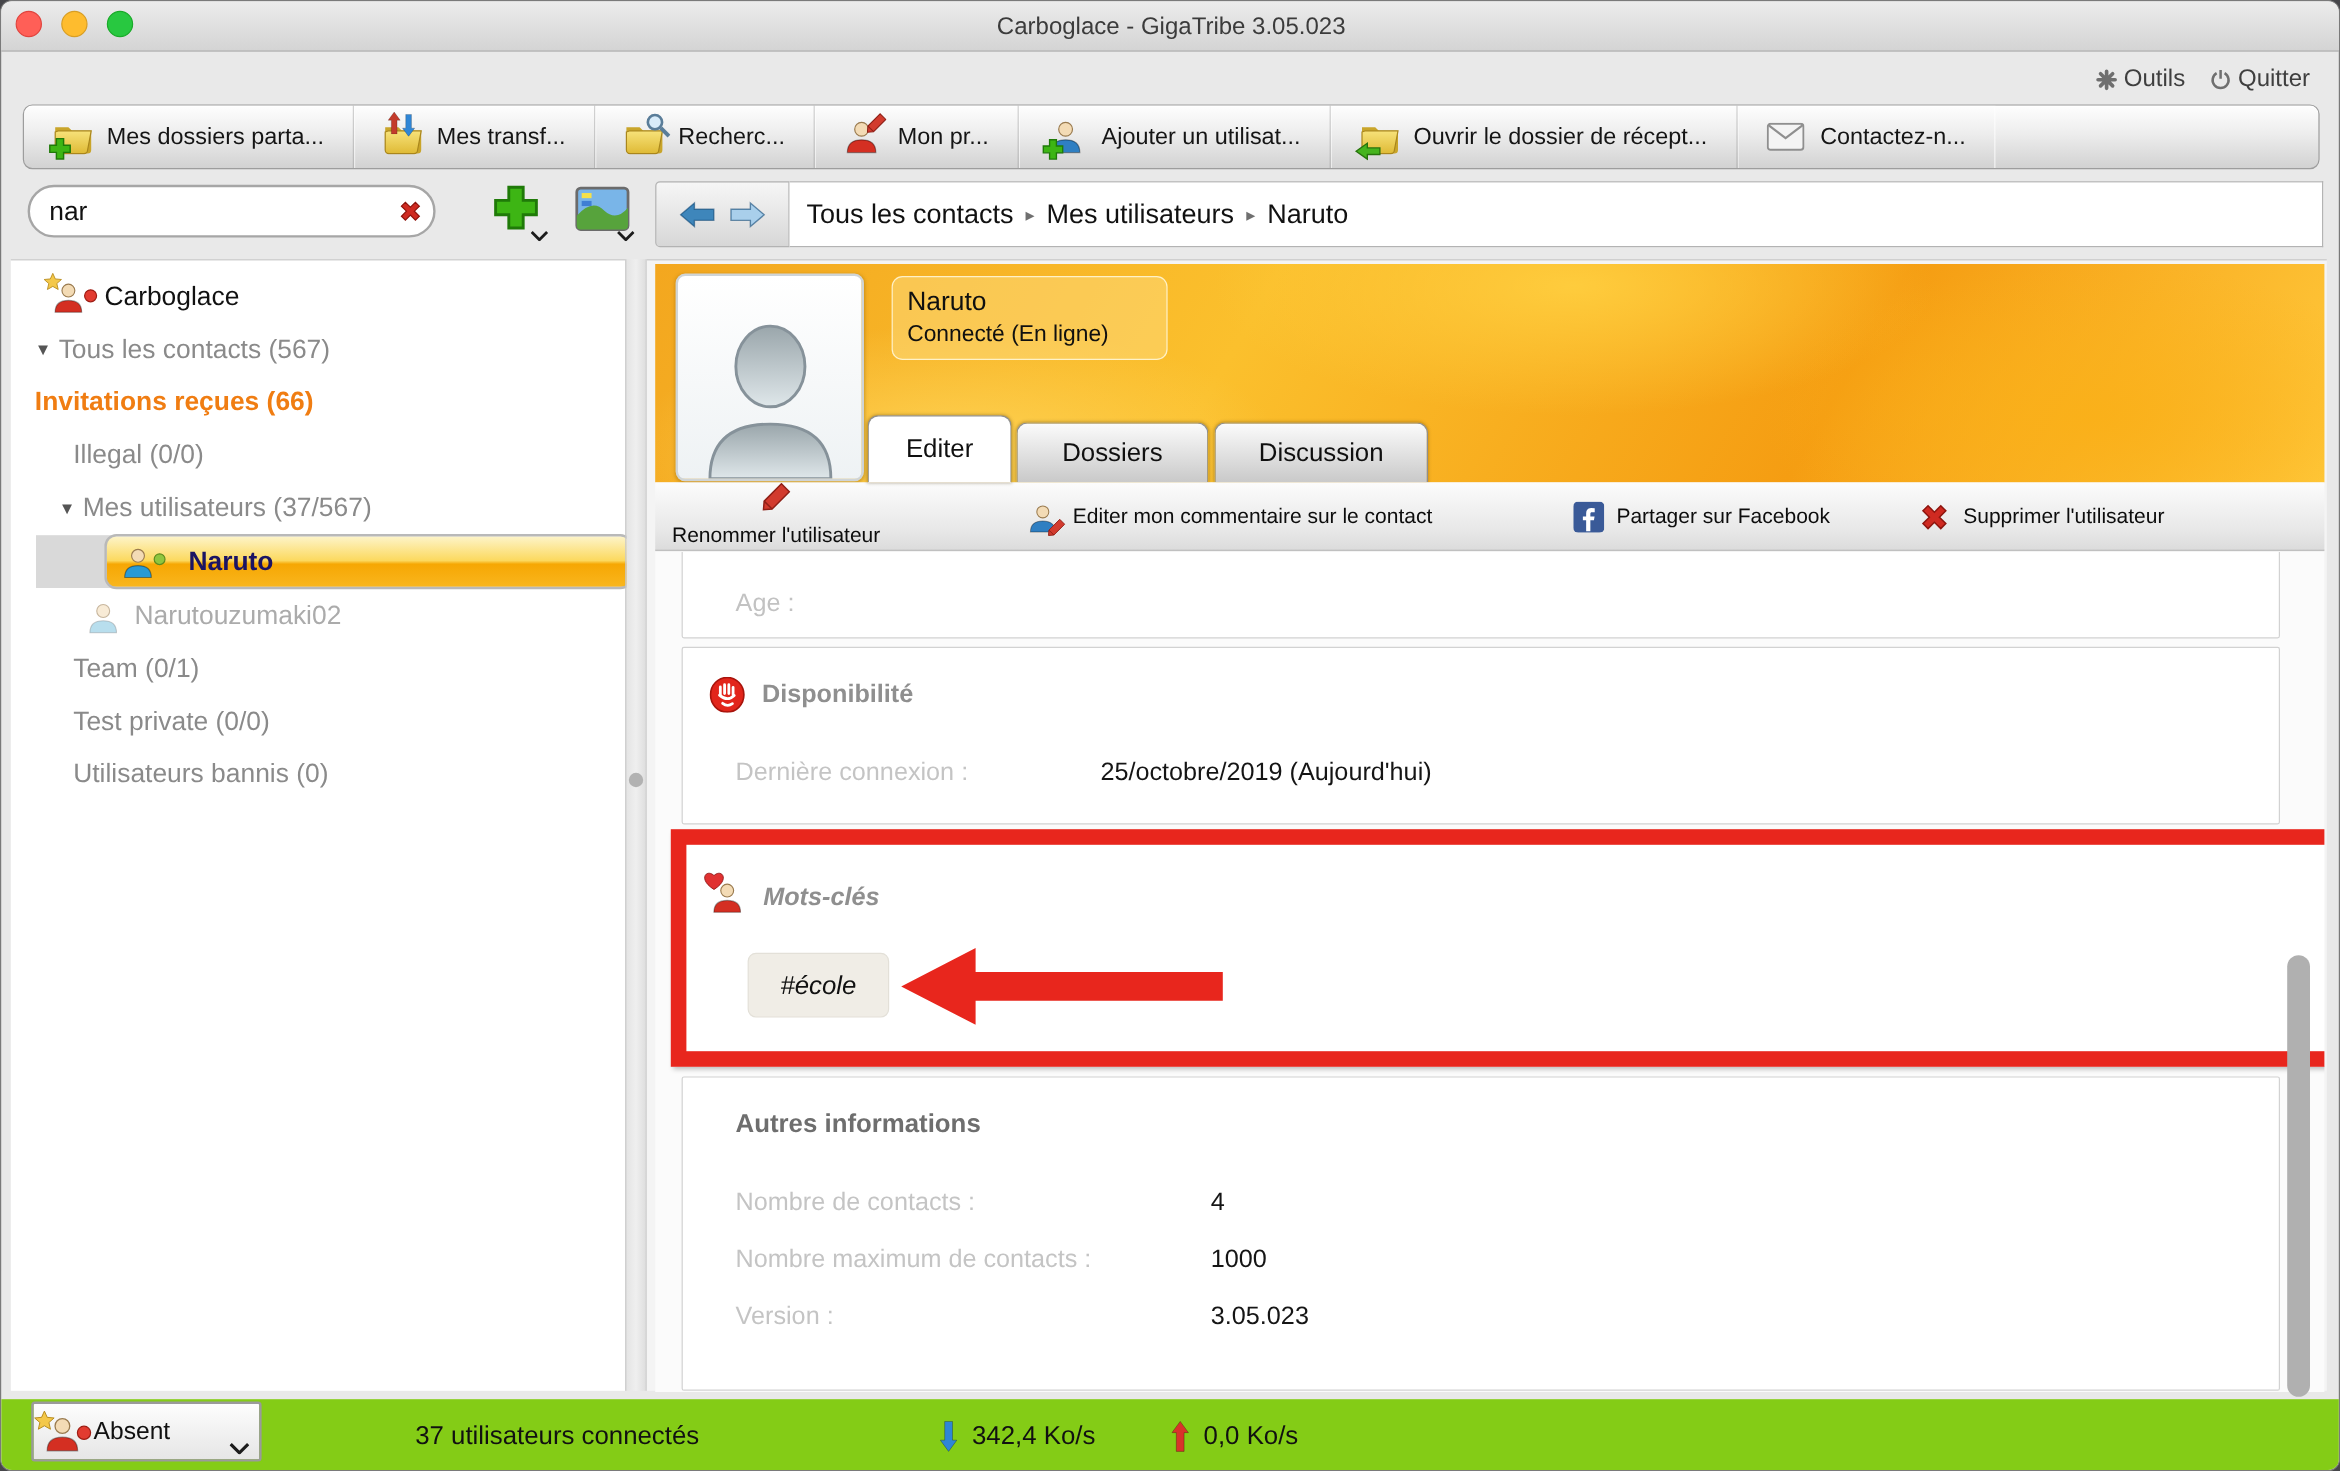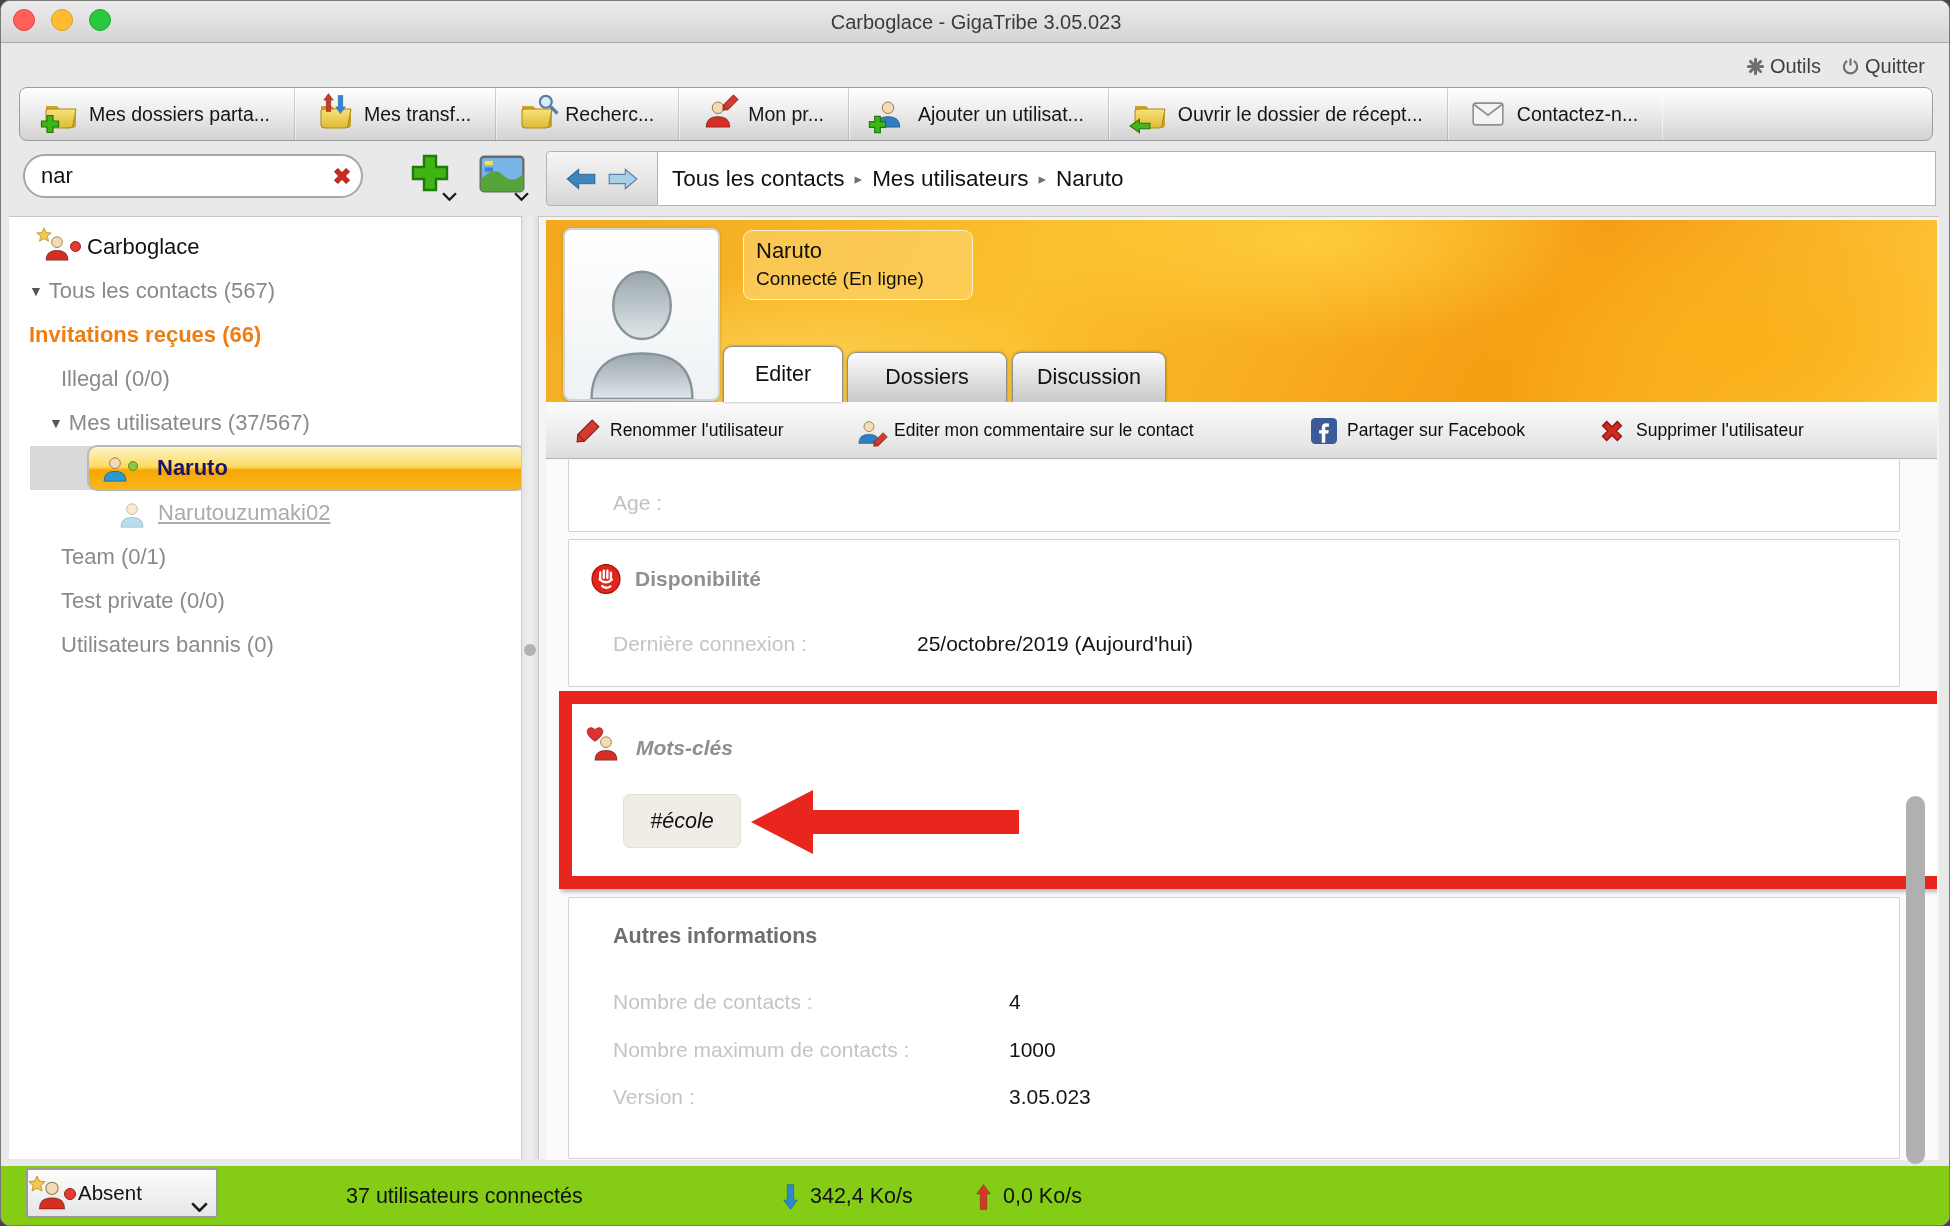--- a/index.html
+++ b/index.html
@@ -54,21 +54,21 @@
   #row-tous{padding-left:20px;}
   #row-invitations{padding-left:20px;color:#f07d12;font-weight:bold;}
   #row-illegal{padding-left:52px;}
   #row-mes{padding-left:40px;}
   #row-naruto{height:46px;}
   #naruto-gutter{position:absolute;left:21px;top:1px;width:64px;height:44px;background:#d9d9d9;}
   #naruto-sel{position:absolute;left:78px;top:0;width:440px;height:46px;border:2px solid #b9b9b9;border-radius:10px;background:linear-gradient(#fdf3c6,#fbd She 0%);}
   #naruto-sel{background:linear-gradient(#fdf4c9 0%,#fcd95e 48%,#f6a703 55%,#f9b61e 100%);}
   #row-naruto .icon-stack{position:absolute;left:92px;top:8px;z-index:2;}
   #naruto-label{position:absolute;left:148px;z-index:2;color:#1b1464;font-weight:bold;}
-  #row-narutouz{padding-left:109px;color:#ababab;text-decoration:underline;}
+  #row-narutouz{padding-left:63px;color:#ababab;}
   #row-narutouz .icon-stack{opacity:.55;margin-right:12px;}
   #row-team,#row-test,#row-bannis{padding-left:52px;}
 
   
   #splitter{left:520px;top:215px;width:18px;height:943px;background:linear-gradient(90deg,#e4e4e4,#efefef,#dedede);border-left:1px solid #c9c9c9;border-right:1px solid #c9c9c9;cursor:col-resize;}
   #splitter-dot{position:absolute;left:2px;top:428px;width:12px;height:12px;border-radius:50%;background:#b2b2b2;}
 
   
   #panel{left:538px;top:215px;width:1400px;height:943px;background:#f4f4f4;border-top:1px solid #c6c6c6;}
   #banner{position:absolute;left:7px;top:3px;width:1391px;height:182px;
@@ -77,24 +77,24 @@
       radial-gradient(ellipse 500px 180px at 55% 10%, rgba(255,207,64,.9), rgba(255,207,64,0) 60%),
       radial-gradient(ellipse 420px 200px at 86% 70%, rgba(250,176,24,.9), rgba(250,176,24,0) 65%),
       linear-gradient(120deg,#f3a71f,#fbc02d 35%,#f59d12 70%,#ffc93c);}
   #avatar-frame{position:absolute;left:17px;top:8px;width:157px;height:173px;background:linear-gradient(#ffffff,#eef2f4);border:2px solid #cfd4d6;border-radius:8px;box-shadow:0 1px 3px rgba(120,80,0,.35);display:flex;align-items:flex-end;justify-content:center;overflow:hidden;}
   #name-badge{position:absolute;left:197px;top:10px;width:230px;height:70px;background:rgba(253,216,120,.55);border:1px solid rgba(255,243,205,.95);border-radius:9px;padding:7px 12px;}
   #pname{font-size:22px;color:#101010;}
   #pstatus{font-size:19px;color:#101010;margin-top:4px;}
   .tab{position:absolute;bottom:0;height:50px;border:1px solid #8f8f8f;border-bottom:none;border-radius:9px 9px 0 0;display:flex;align-items:center;justify-content:center;font-size:21.5px;color:#101010;background:linear-gradient(#fbfbfb,#c9c9c9);cursor:pointer;box-shadow:0 0 3px rgba(60,40,0,.4);}
   #tab-profil{left:177px;width:120px;height:56px;background:#fff;z-index:3;}
   #tab-dossiers{left:301px;width:160px;}
-  #tab-discussion{left:466px;width:154px;}
+  #tab-discussion{left:466px;width:178px;}
   #actionbar{position:absolute;left:7px;top:185px;width:1391px;height:57px;background:linear-gradient(#fcfcfc,#e8e8e8 70%,#dcdcdc);border-bottom:1px solid #b4b4b4;z-index:2;}
   .act{position:absolute;top:0;height:57px;display:flex;align-items:center;gap:10px;font-size:17.5px;font-weight:500;color:#0d0d0d;cursor:pointer;white-space:nowrap;}
-  #act-rename{left:30px;}
+  #act-rename{left:14px;flex-direction:column;}
   #act-comment{left:310px;}
   #act-facebook{left:765px;}
   #act-delete{left:1052px;}
 
   
   #viewport{position:absolute;left:7px;top:243px;width:1391px;height:700px;background:#fbfbfb;overflow:hidden;}
   .card{position:absolute;left:22px;width:1332px;background:#fff;border:1px solid #d2d2d2;border-radius:2px;}
   #card-age{top:-6px;height:78px;}
   #age-label{position:absolute;left:44px;top:36px;font-size:21px;color:#c2c2c2;}
   #card-dispo{top:79px;height:148px;}

